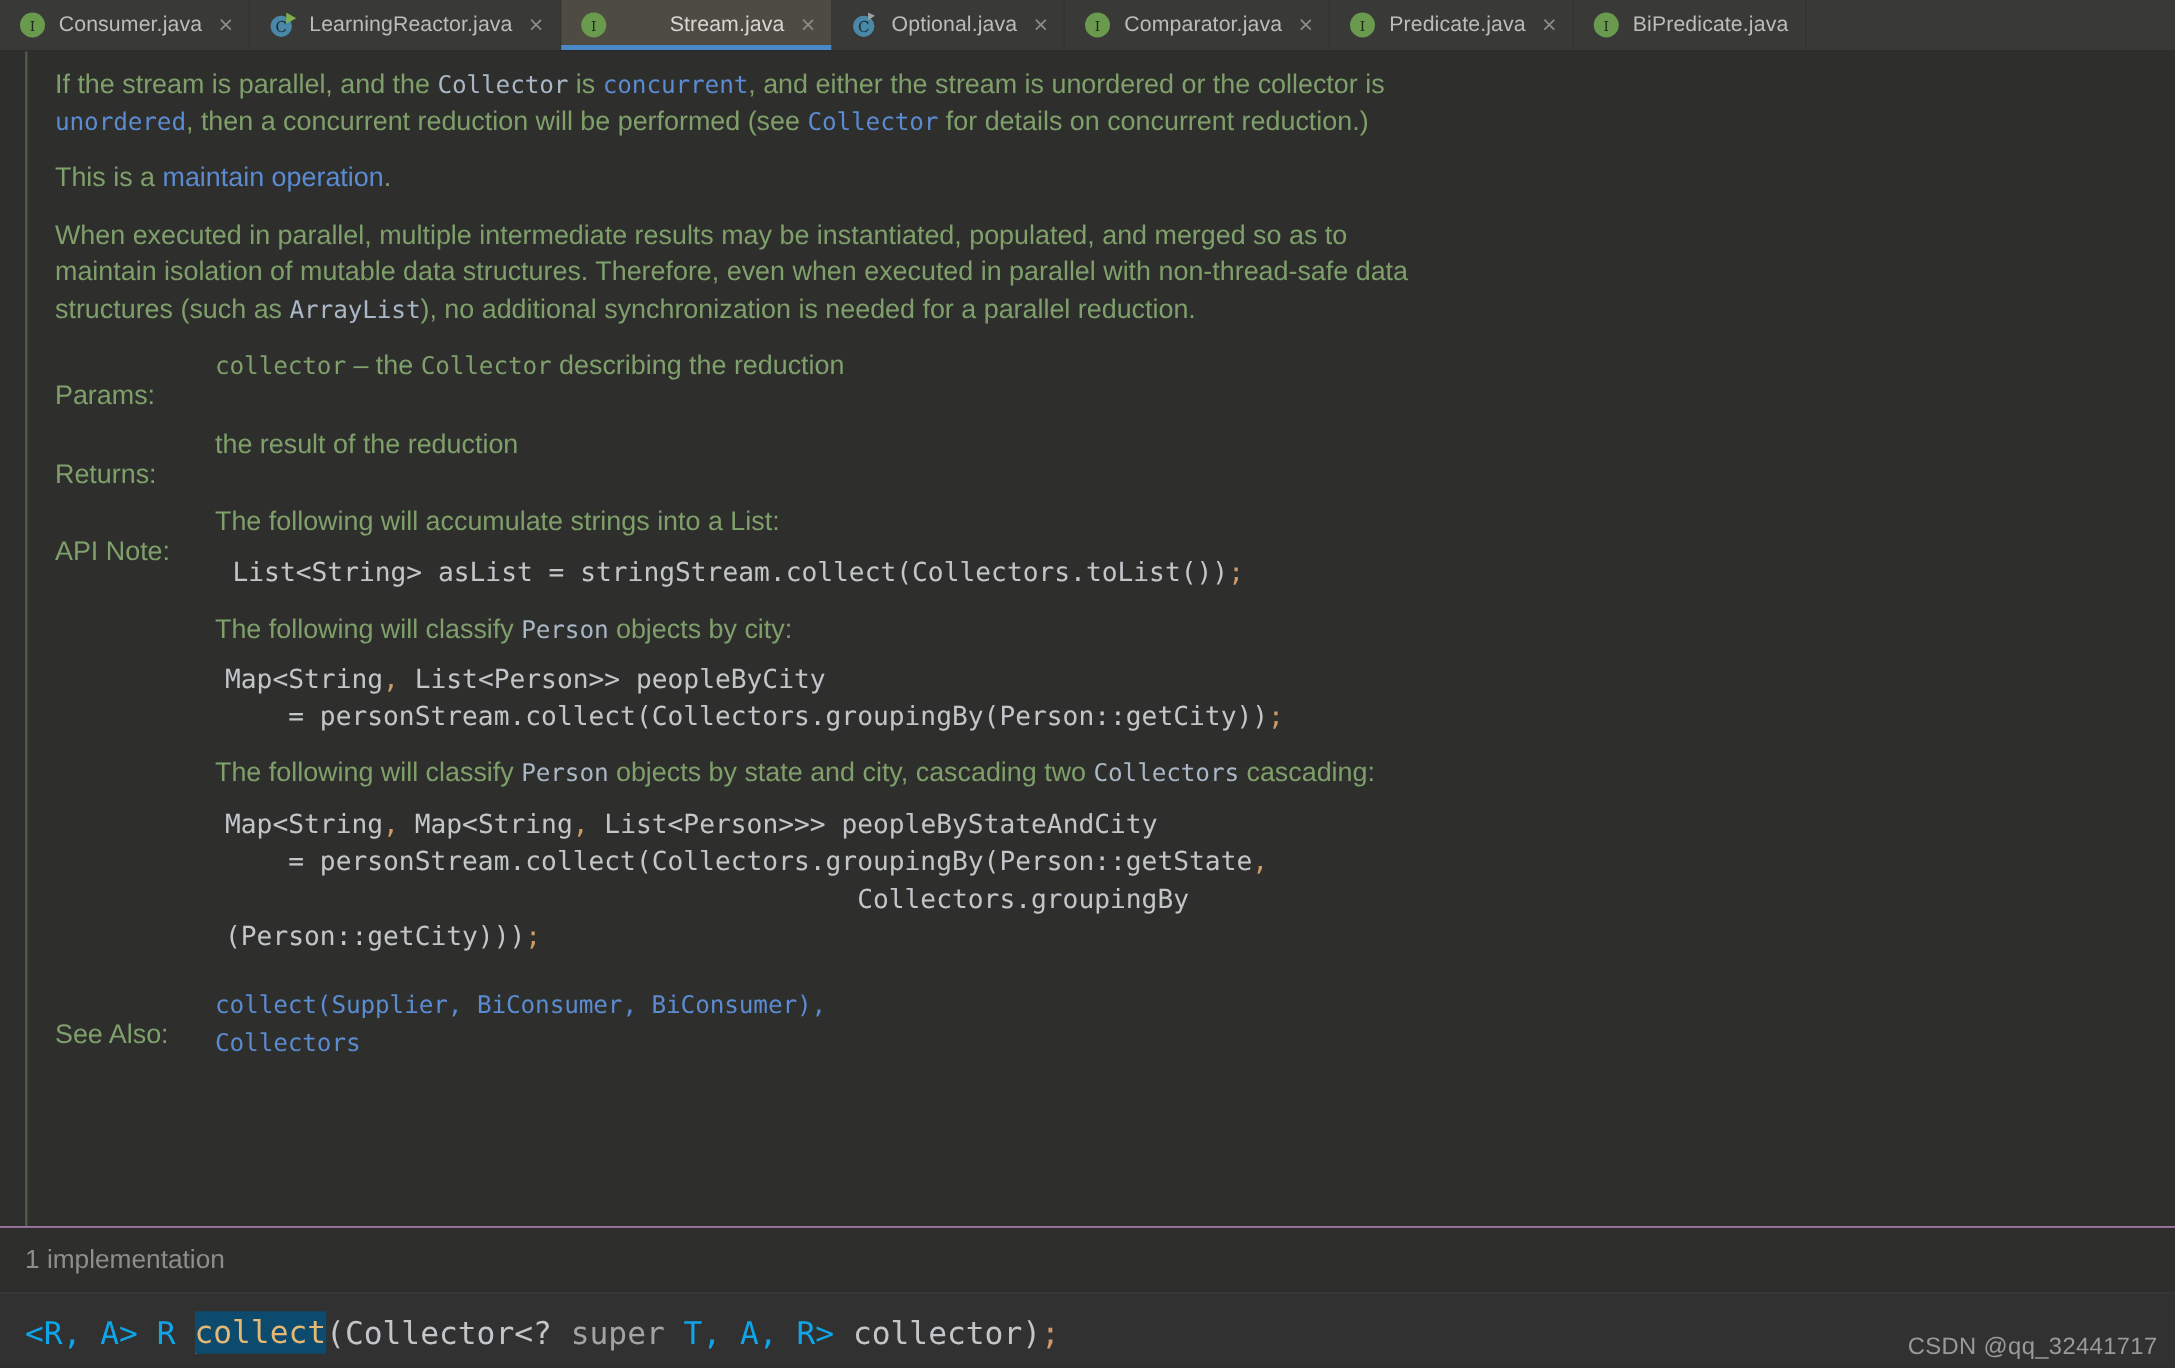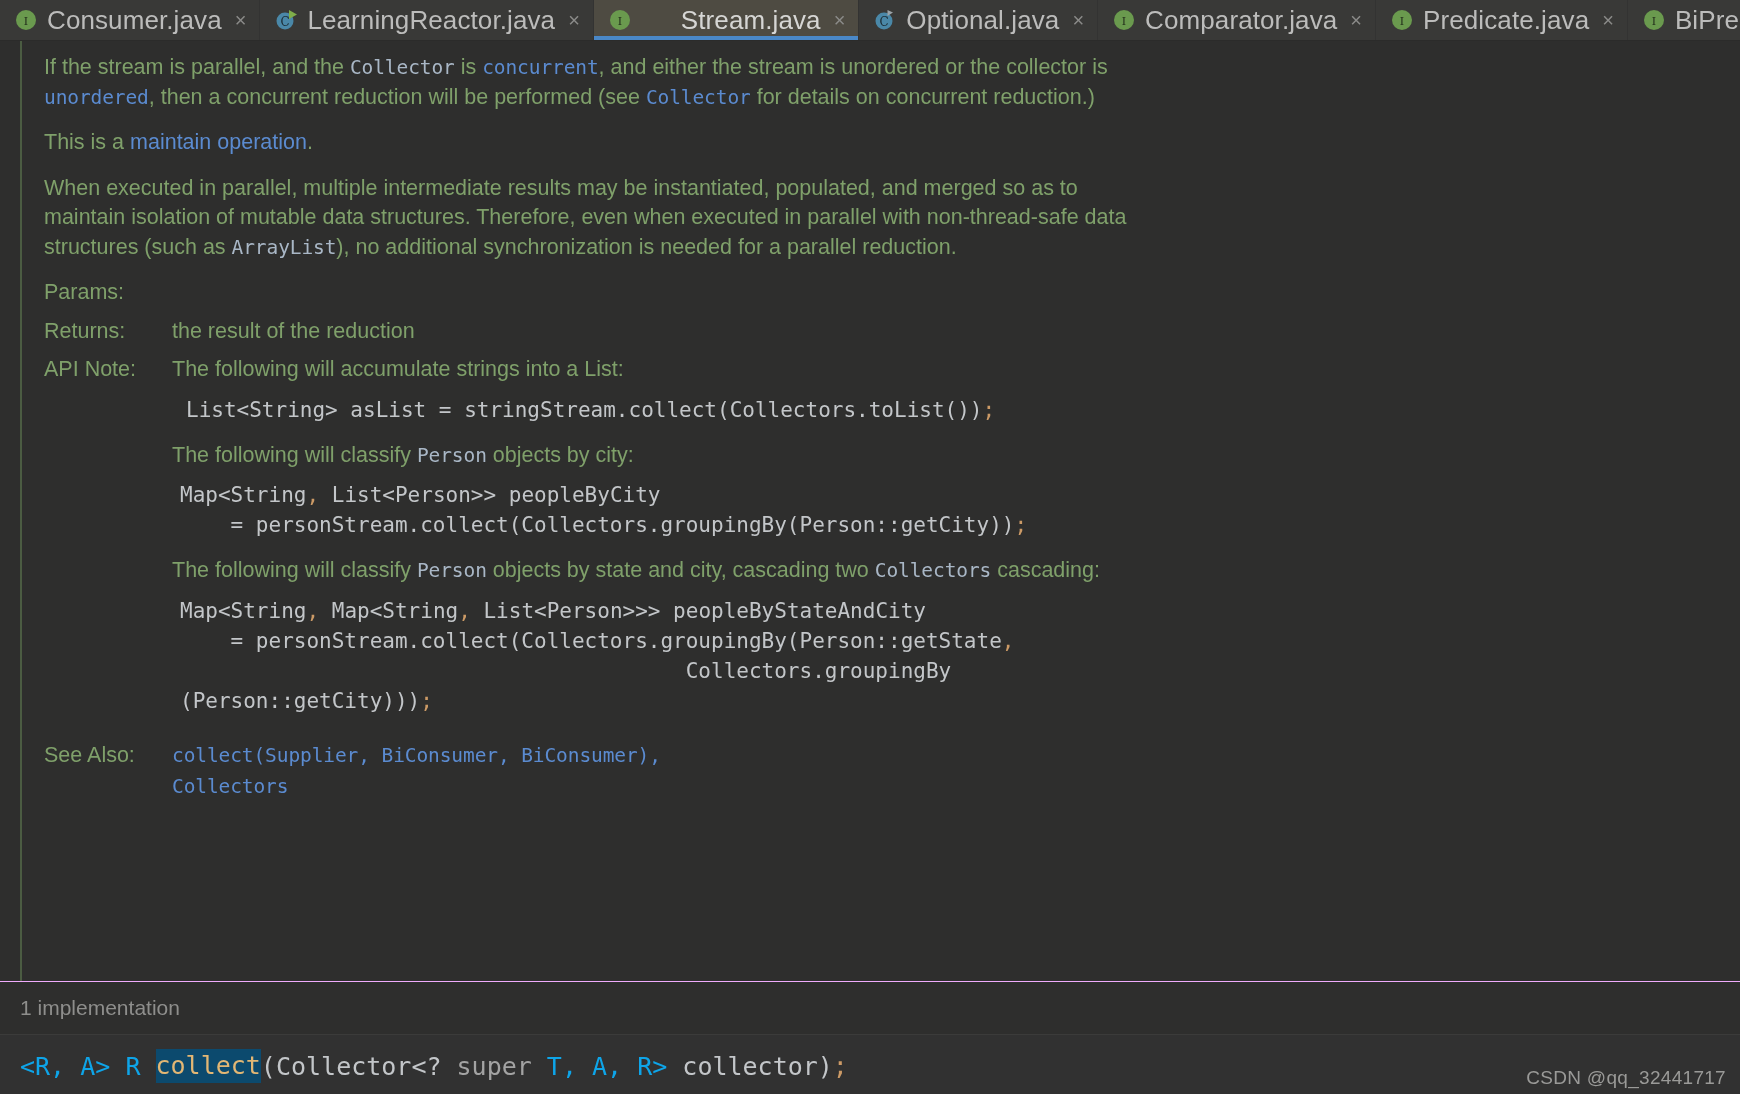--- a/index.html
+++ b/index.html
@@ -25,21 +25,21 @@
     background:#393937;
     white-space:nowrap;
     border-right:1px solid #333332;
     flex:0 0 auto;
   }
   .tab.active{background:#4e4b42;}
   .tab.active .underline{
     position:absolute;left:0;right:0;bottom:0;height:4px;background:#4a88c7;
   }
   .tab-label{
-    font-size:26px;color:#bcbcbb;letter-spacing:.1px;
+    font-size:17px;color:#bcbcbb;letter-spacing:.1px;
   }
   .tab.active .tab-label{color:#d6d6d4;margin-left:40px;}
   .tab-close{
     font-size:20px;color:#8b8b89;margin-left:4px;line-height:1;
     font-family:"Liberation Sans", sans-serif;
   }
   
   .ic{width:24px;height:24px;flex:0 0 24px;position:relative;display:block;}
   .ic svg{display:block;width:24px;height:24px;}
 
@@ -68,21 +68,21 @@
   }
   .lnk{color:#5b8bd0;}
   .lnk.mono{color:#5b8bd0;}
   .code-ident{color:#a9b7c6;}
 
   
   .dl{display:block;max-width:1200px;}
   .dl-row{display:flex;align-items:flex-start;margin-bottom:9px;}
   .dl-key{
     flex:0 0 auto;min-width:118px;color:#7fa06a;font-size:21.5px;line-height:29.5px;
-    padding-right:10px;text-align:left;
+    padding-right:10px;text-align:left;margin-top:24px;
   }
   .dl-val{flex:1 1 auto;color:#7fa06a;font-size:21.5px;line-height:29.5px;}
 
   .snippet{
     font-family:"DejaVu Sans Mono", monospace;
     font-size:21px;line-height:30px;
     color:#c3c6c9;
     white-space:pre;
     margin:10px 0 16px 0;
   }
@@ -234,20 +234,21 @@
       <p><span>If the stream is parallel, and the </span><code class="mono code-ident">Collector</code><span> is </span><code class="mono lnk">concurrent</code><span>, and either the stream is unordered or the collector is </span><code class="mono lnk">unordered</code><span>, then a concurrent reduction will be performed (see </span><code class="mono lnk">Collector</code><span> for details on concurrent reduction.)</span></p>
 
       <p><span>This is a </span><span class="lnk">maintain operation</span><span>.</span></p>
 
       <p><span>When executed in parallel, multiple intermediate results may be instantiated, populated, and merged so as to maintain isolation of mutable data structures. Therefore, even when executed in parallel with non-thread-safe data structures (such as </span><code class="mono code-ident">ArrayList</code><span>), no additional synchronization is needed for a parallel reduction.</span></p>
 
       <div class="dl">
 
         <div class="dl-row">
           <div class="dl-key">Params:</div>
+          <div class="dl-val"><code class="mono">collector</code><span> – the </span><code class="mono">Collector</code><span> describing the reduction</span></div>
         </div>
 
         <div class="dl-row">
           <div class="dl-key">Returns:</div>
           <div class="dl-val">the result of the reduction</div>
         </div>
 
         <div class="dl-row">
           <div class="dl-key">API Note:</div>
           <div class="dl-val">

